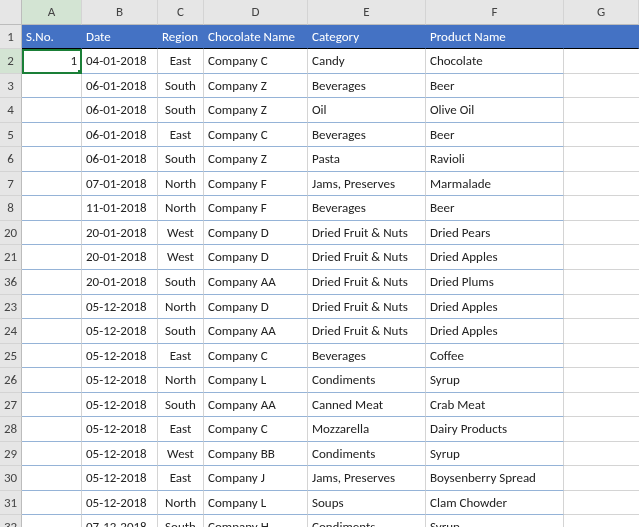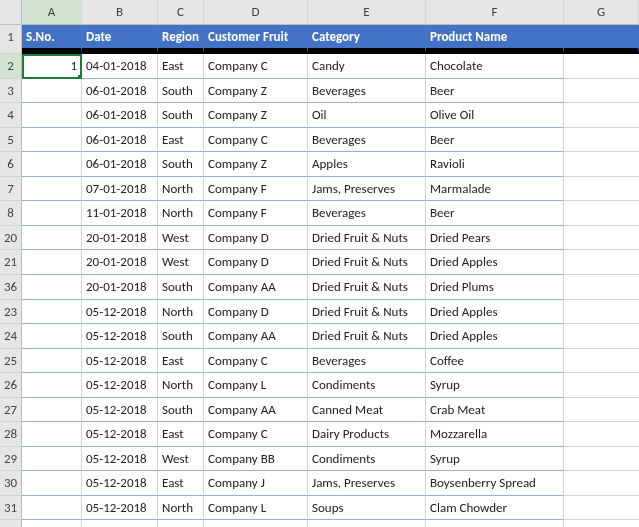--- a/index.html
+++ b/index.html
@@ -44,31 +44,31 @@
   text-align: center;
   color: #444;
   border-right: 1px solid #bcbcbc;
 }
 .row-head.sel {
   background: #d3e4d3;
 }
 .header-cell {
   background: #4472c4;
   color: #fff;
-  font-weight: bold;
-  border-bottom: 6px solid #000000;
+  font-weight: normal;
+  border-bottom: 1px solid #000000;
   border-right: 1px solid #4472c4;
 }
 .cell {
   background: #fff;
   border-bottom: 1px solid #95b3d7;
   color: #222;
 }
 .cell.num { text-align: right; }
-.cell.center { text-align: left; }
+.cell.center { text-align: center; }
 .cell.active {
   outline: 2px solid #1a7f37;
   outline-offset: -2px;
   position: relative;
   z-index: 2;
 }
 .cell.active::after {
   content: "";
   position: absolute;
   right: -3px;
@@ -88,21 +88,21 @@
     <div class="col-head">B</div>
     <div class="col-head">C</div>
     <div class="col-head">D</div>
     <div class="col-head">E</div>
     <div class="col-head">F</div>
     <div class="col-head">G</div>
     <div class="row-head">1</div>
     <div class="header-cell">S.No.</div>
     <div class="header-cell">Date</div>
     <div class="header-cell" style="text-align: left;">Region</div>
-    <div class="header-cell">Customer Fruit</div>
+    <div class="header-cell">Chocolate Name</div>
     <div class="header-cell">Category</div>
     <div class="header-cell">Product Name</div>
     <div class="header-cell"></div>
     <div class="row-head sel">2</div>
     <div class="cell num active">1</div>
     <div class="cell">04-01-2018</div>
     <div class="cell center">East</div>
     <div class="cell">Company C</div>
     <div class="cell">Candy</div>
     <div class="cell">Chocolate</div>
@@ -129,21 +129,21 @@
     <div class="cell center">East</div>
     <div class="cell">Company C</div>
     <div class="cell">Beverages</div>
     <div class="cell">Beer</div>
     <div class="cell blank-col"></div>
     <div class="row-head">6</div>
     <div class="cell num"></div>
     <div class="cell">06-01-2018</div>
     <div class="cell center">South</div>
     <div class="cell">Company Z</div>
-    <div class="cell">Apples</div>
+    <div class="cell">Pasta</div>
     <div class="cell">Ravioli</div>
     <div class="cell blank-col"></div>
     <div class="row-head">7</div>
     <div class="cell num"></div>
     <div class="cell">07-01-2018</div>
     <div class="cell center">North</div>
     <div class="cell">Company F</div>
     <div class="cell">Jams, Preserves</div>
     <div class="cell">Marmalade</div>
     <div class="cell blank-col"></div>
@@ -217,22 +217,22 @@
     <div class="cell center">South</div>
     <div class="cell">Company AA</div>
     <div class="cell">Canned Meat</div>
     <div class="cell">Crab Meat</div>
     <div class="cell blank-col"></div>
     <div class="row-head">28</div>
     <div class="cell num"></div>
     <div class="cell">05-12-2018</div>
     <div class="cell center">East</div>
     <div class="cell">Company C</div>
+    <div class="cell">Mozzarella</div>
     <div class="cell">Dairy Products</div>
-    <div class="cell">Mozzarella</div>
     <div class="cell blank-col"></div>
     <div class="row-head">29</div>
     <div class="cell num"></div>
     <div class="cell">05-12-2018</div>
     <div class="cell center">West</div>
     <div class="cell">Company BB</div>
     <div class="cell">Condiments</div>
     <div class="cell">Syrup</div>
     <div class="cell blank-col"></div>
     <div class="row-head">30</div>

